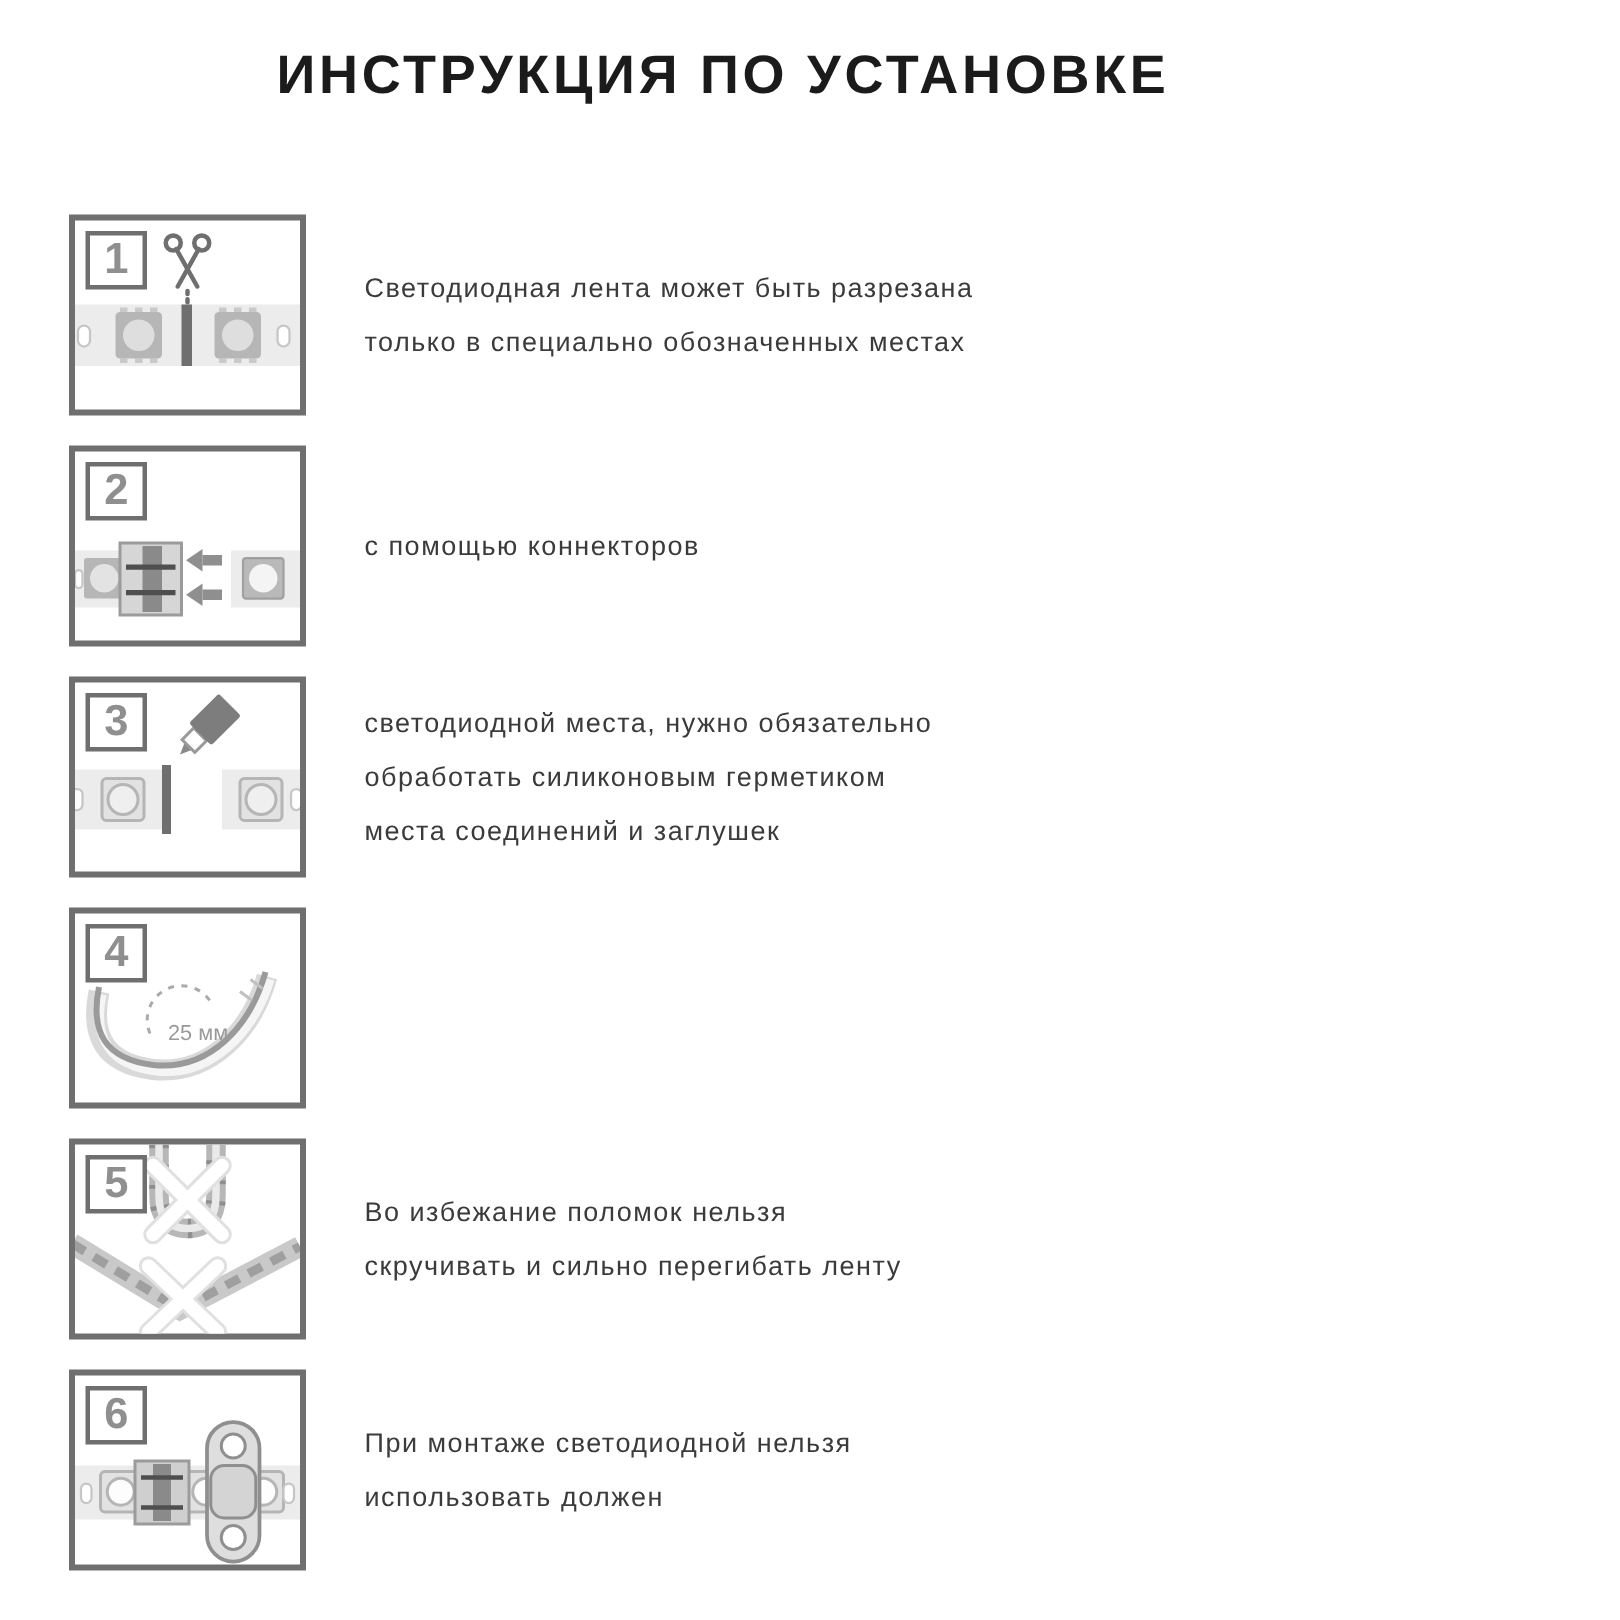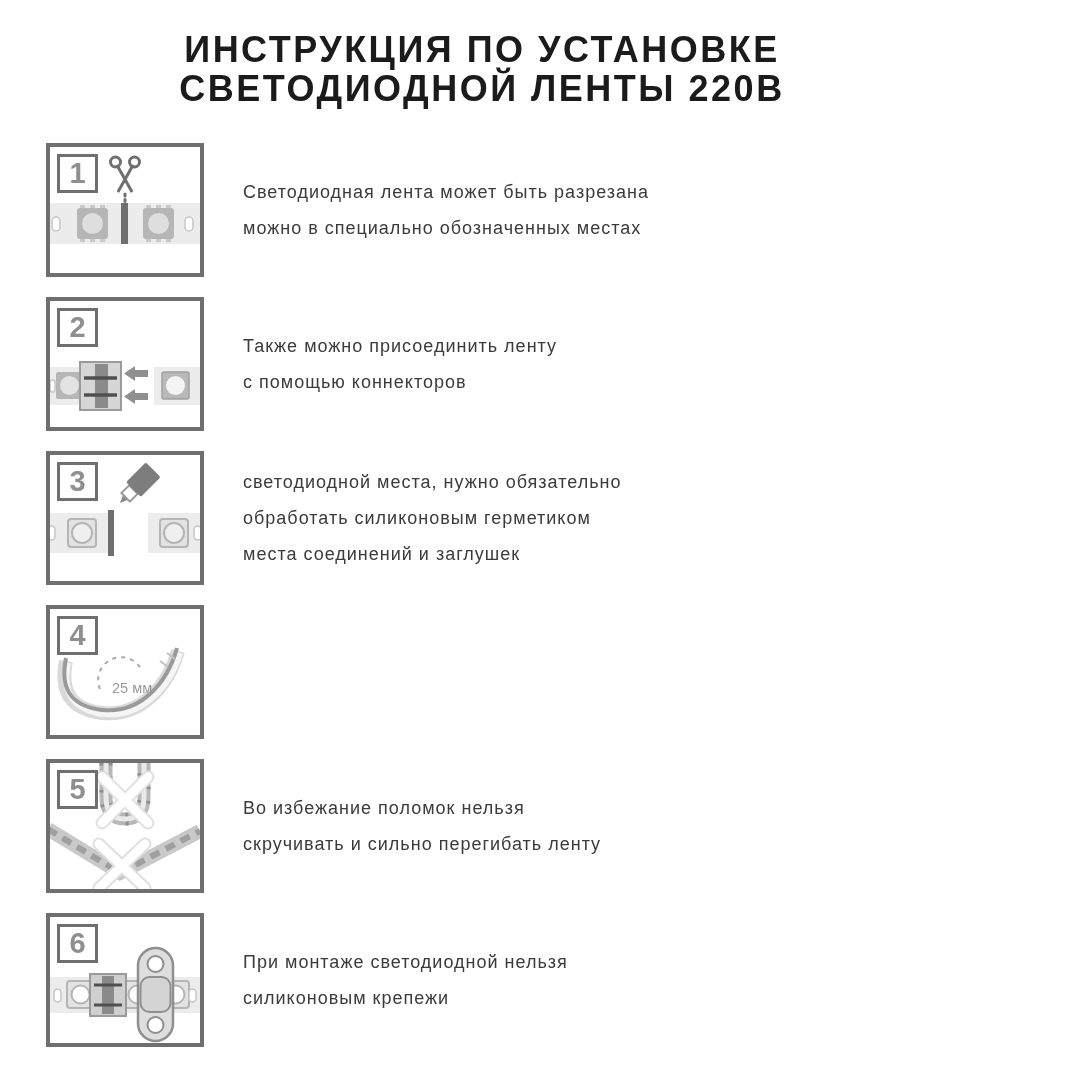--- a/index.html
+++ b/index.html
@@ -28,21 +28,20 @@
   .txt { margin-left:39px; font-size:18px; line-height:36px; letter-spacing:1px; color:#3b3b3b; }
   svg text { font-family:"Liberation Sans", sans-serif; }
 </style>
 </head>
 <body>
 
 <div class="page">
 
   <div class="title">
     <div>ИНСТРУКЦИЯ ПО УСТАНОВКЕ</div>
-    <div>СВЕТОДИОДНОЙ ЛЕНТЫ 220В</div>
   </div>
 
   <div class="steps">
 
     <div class="step-row">
       <div class="fig">
         <div class="badge">1</div>
         <svg class="illus" viewBox="0 0 150 126">
           <rect x="0" y="56" width="150" height="41" fill="#ececec"></rect>
           <rect x="2" y="70" width="8" height="14" rx="4" fill="#ffffff" stroke="#c6c6c6" stroke-width="1.5"></rect>
@@ -72,21 +71,21 @@
             <line x1="67.5" y1="19" x2="81.5" y2="44"></line>
             <line x1="82.5" y1="19" x2="68.5" y2="44"></line>
             <circle cx="65.5" cy="15" r="5"></circle>
             <circle cx="84.5" cy="15" r="5"></circle>
             <line x1="75" y1="47" x2="75" y2="55" stroke-dasharray="2 3.5"></line>
           </g>
         </svg>
       </div>
       <div class="txt">
         <div>Светодиодная лента может быть разрезана</div>
-        <div>можно в специально обозначенных местах</div>
+        <div>только в специально обозначенных местах</div>
       </div>
     </div>
 
     <div class="step-row">
       <div class="fig">
         <div class="badge">2</div>
         <svg class="illus" viewBox="0 0 150 126">
           <rect x="0" y="66" width="62" height="38" fill="#ececec"></rect>
           <rect x="0" y="79" width="5" height="12" rx="2.5" fill="#ffffff" stroke="#c6c6c6" stroke-width="1.5"></rect>
           <g>
@@ -108,21 +107,20 @@
             <polygon points="74,72.5 85,65 85,80"></polygon>
             <rect x="85" y="69" width="13" height="7"></rect>
           </g>
           <g fill="#8f8f8f">
             <polygon points="74,95.5 85,88 85,103"></polygon>
             <rect x="85" y="92" width="13" height="7"></rect>
           </g>
         </svg>
       </div>
       <div class="txt">
-        <div>Также можно присоединить ленту</div>
         <div>с помощью коннекторов</div>
       </div>
     </div>
 
     <div class="step-row">
       <div class="fig">
         <div class="badge">3</div>
         <svg class="illus" viewBox="0 0 150 126">
           <rect x="0" y="58" width="64" height="40" fill="#ececec"></rect>
           <rect x="-3" y="71" width="8" height="14" rx="3.5" fill="#ffffff" stroke="#c6c6c6" stroke-width="1.5"></rect>
@@ -237,18 +235,18 @@
             <rect x="88" y="31" width="35" height="93" rx="17.5" fill="#dedede" stroke="#8f8f8f" stroke-width="2.5"></rect>
             <circle cx="105.5" cy="47" r="8" fill="#ffffff" stroke="#8f8f8f" stroke-width="2"></circle>
             <circle cx="105.5" cy="108" r="8" fill="#ffffff" stroke="#8f8f8f" stroke-width="2"></circle>
             <rect x="90.5" y="60" width="30" height="35" rx="9" fill="#d4d4d4" stroke="#8f8f8f" stroke-width="2"></rect>
           </g>
           <rect x="139" y="72" width="7" height="13" rx="3.5" fill="#ffffff" stroke="#c6c6c6" stroke-width="1.5"></rect>
         </svg>
       </div>
       <div class="txt">
         <div>При монтаже светодиодной нельзя</div>
-        <div>силиконовым крепежи</div>
+        <div>использовать должен</div>
       </div>
     </div>
 
   </div>
 </div>
 
 </body></html>

